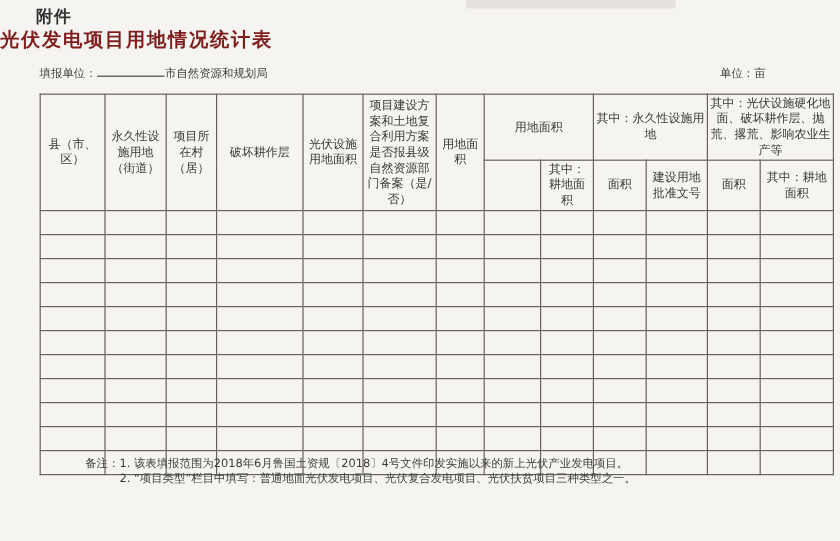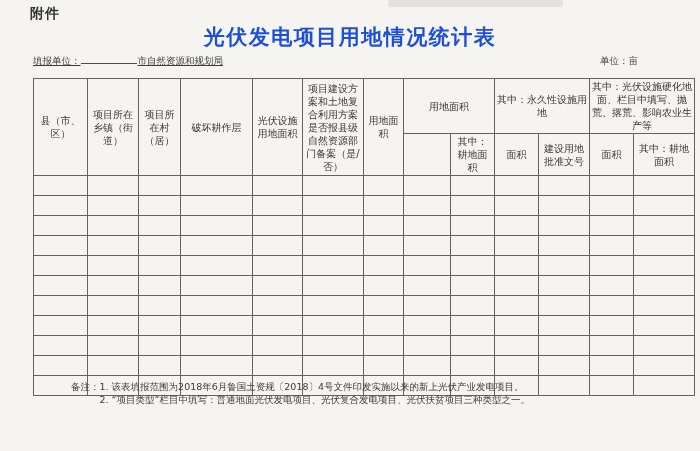--- a/index.html
+++ b/index.html
@@ -13,29 +13,29 @@
   .scan-smudge{
     position:absolute;top:0;left:388px;width:175px;height:7px;
     background:#dcd9d4;opacity:.65;border-radius:2px;
   }
   .attachment{
     position:absolute;left:30px;top:5px;
     font-size:14px;font-weight:600;color:#333;letter-spacing:1px;
   }
   .title{
     position:absolute;left:0;top:23px;width:100%;margin:0;
-    text-align:center;font-size:21px;font-weight:700;
-    letter-spacing:1.5px;color:#1d4ed8;
+    text-align:left;font-size:16px;font-weight:700;
+    letter-spacing:1.5px;color:#7f1d1d;
   }
   .meta-row{
     position:absolute;left:33px;top:54px;width:661px;
     display:flex;justify-content:space-between;align-items:flex-end;
     font-size:9.5px;color:#3d3d3d;
   }
-  .meta-left{white-space:nowrap;text-decoration:underline;}
+  .meta-left{white-space:nowrap;}
   .blank-line{
     display:inline-block;width:56px;height:9px;
     border-bottom:1px solid #4a4a4a;vertical-align:baseline;margin-right:1px;
   }
   .unit{margin-right:56px;}
   table.stat{
     position:absolute;left:33px;top:78px;width:661px;
     border-collapse:collapse;table-layout:fixed;
     border:1.5px solid #54524d;
     background:transparent;
@@ -88,29 +88,29 @@
       <col style="width:47px">
       <col style="width:44px">
     <col style="width:44px">
       <col style="width:51px">
       <col style="width:44px">
     <col style="width:61px">
   </colgroup>
   <thead>
     <tr class="h1">
       <th rowspan="2">县（市、区）</th>
-      <th rowspan="2">项目所在乡镇（街道）</th>
+      <th rowspan="2">永久性设施用地（街道）</th>
       <th rowspan="2">项目所在村（居）</th>
       <th rowspan="2">破坏耕作层</th>
       <th rowspan="2">光伏设施用地面积</th>
       <th rowspan="2">项目建设方案和土地复合利用方案是否报县级自然资源部门备案（是/否）</th>
       <th rowspan="2">用地面积</th>
       <th colspan="2">用地面积</th>
       <th colspan="2">其中：永久性设施用地</th>
-      <th colspan="2">其中：光伏设施硬化地面、栏目中填写、抛荒、撂荒、影响农业生产等</th>
+      <th colspan="2">其中：光伏设施硬化地面、破坏耕作层、抛荒、撂荒、影响农业生产等</th>
     </tr>
     <tr class="h2">
       <th></th>
       <th>其中：耕地面积</th>
       <th>面积</th>
       <th>建设用地批准文号</th>
       <th>面积</th>
       <th>其中：耕地面积</th>
     </tr>
   </thead>

